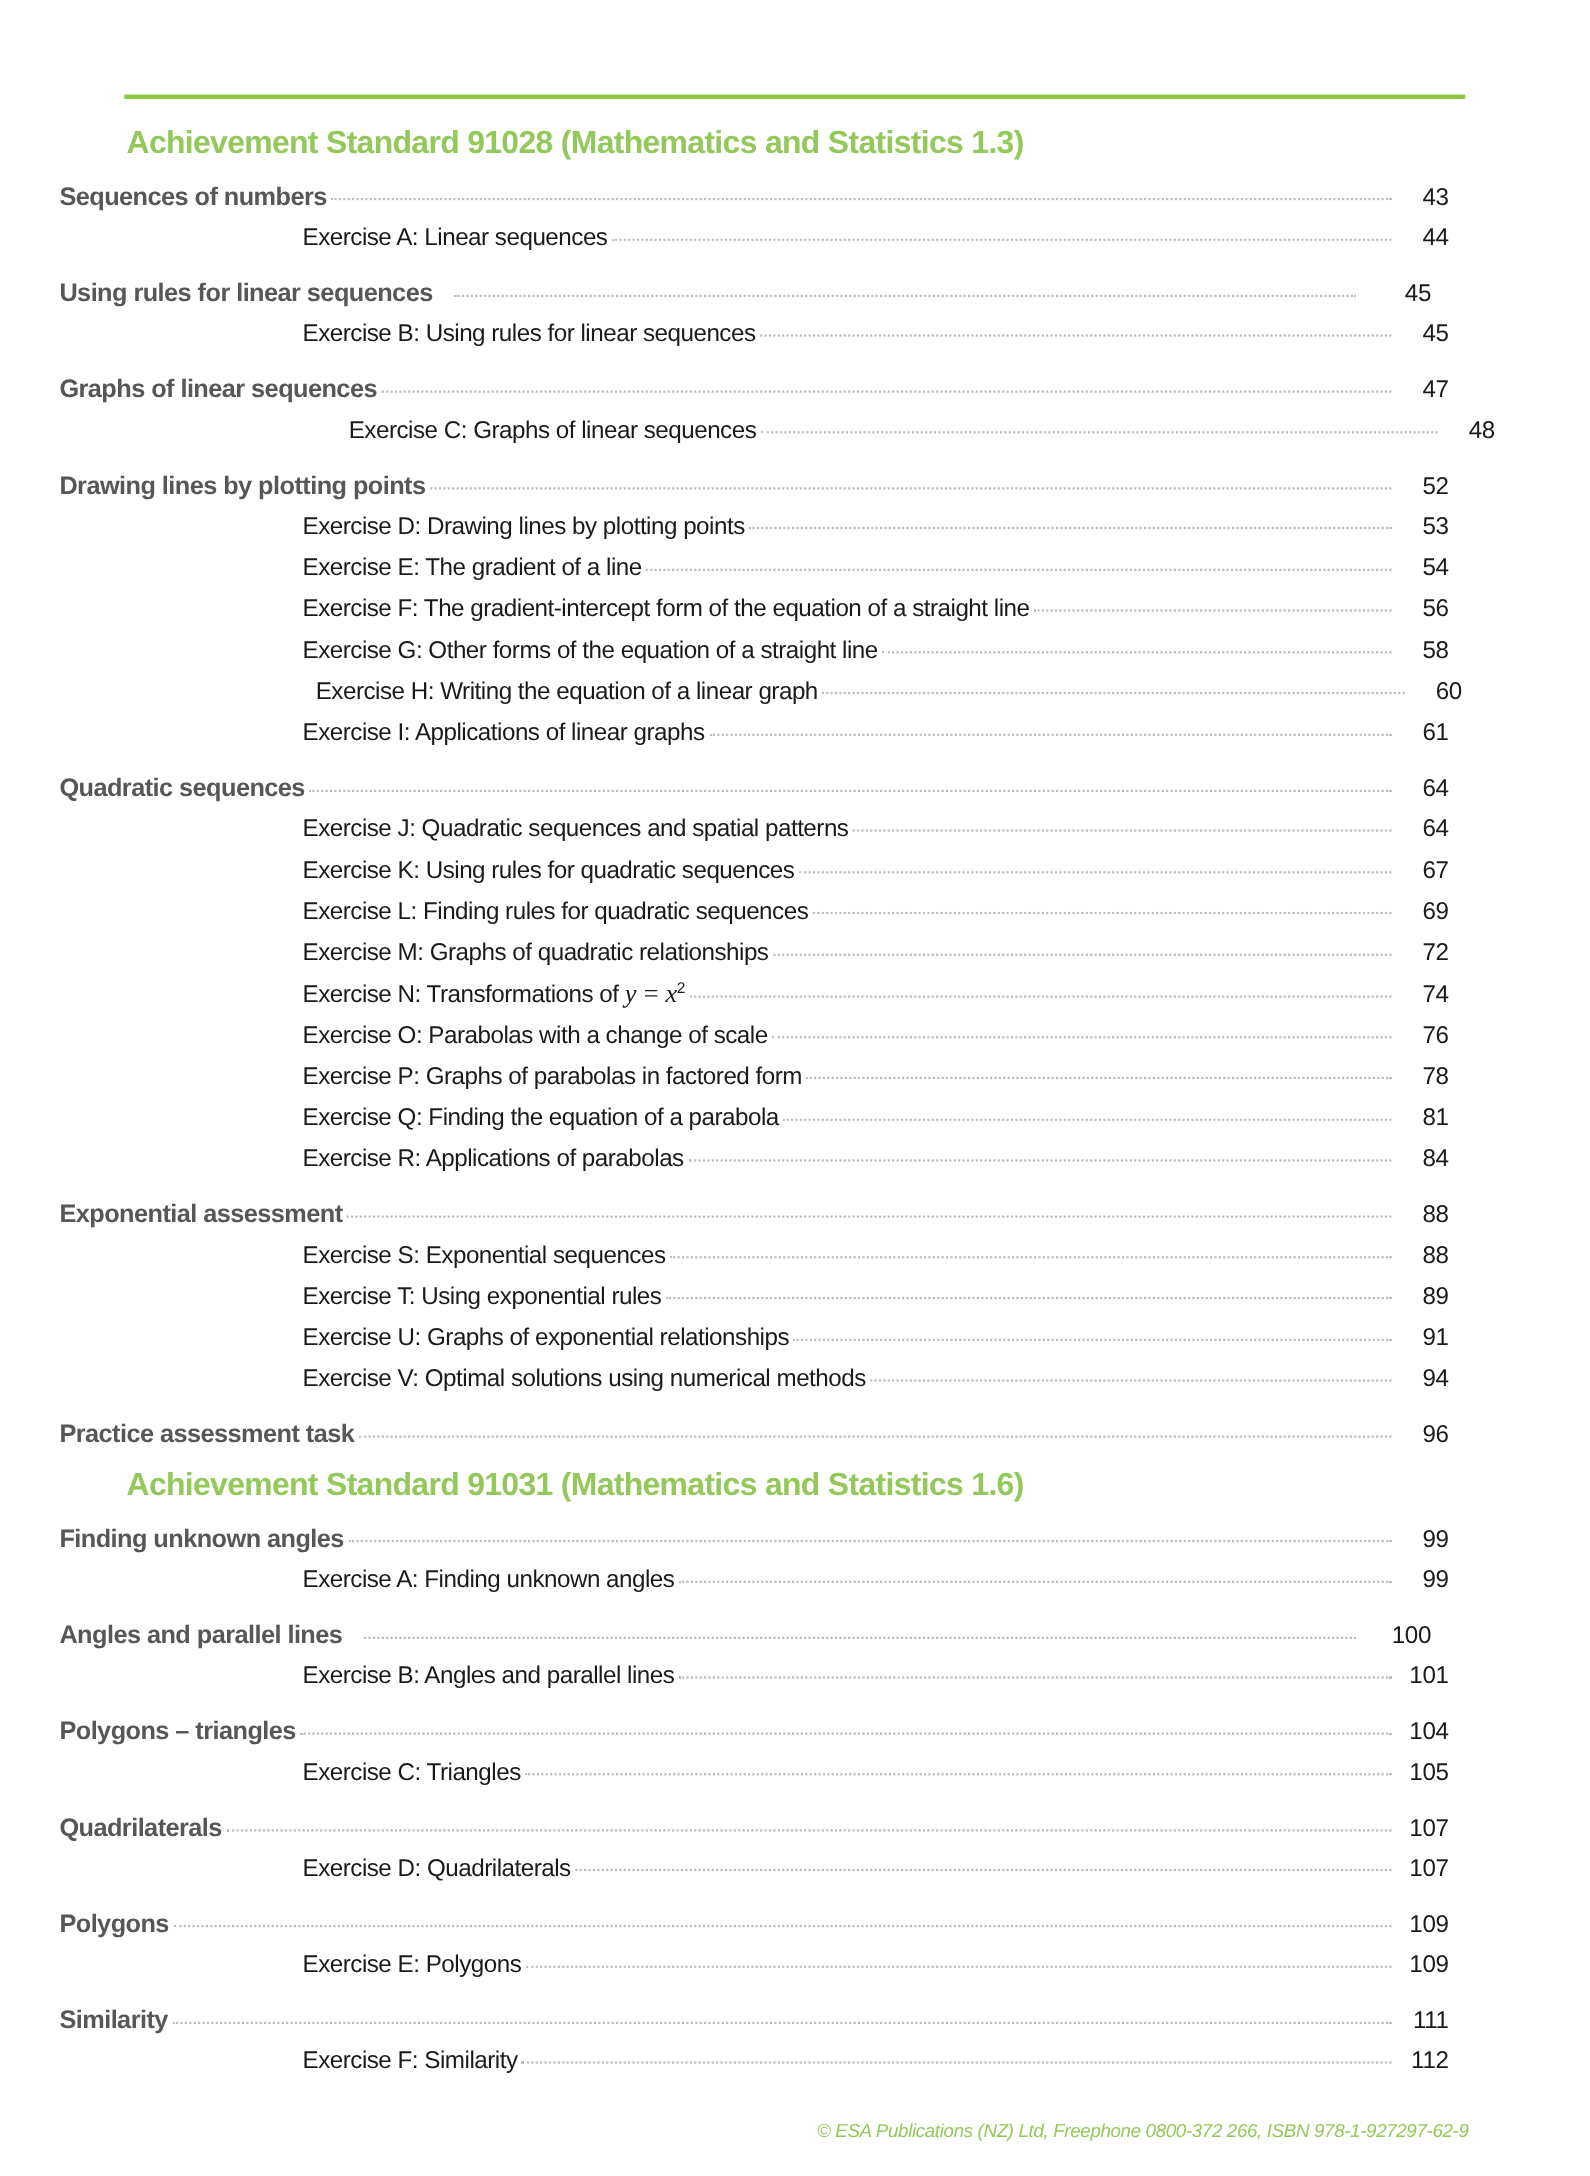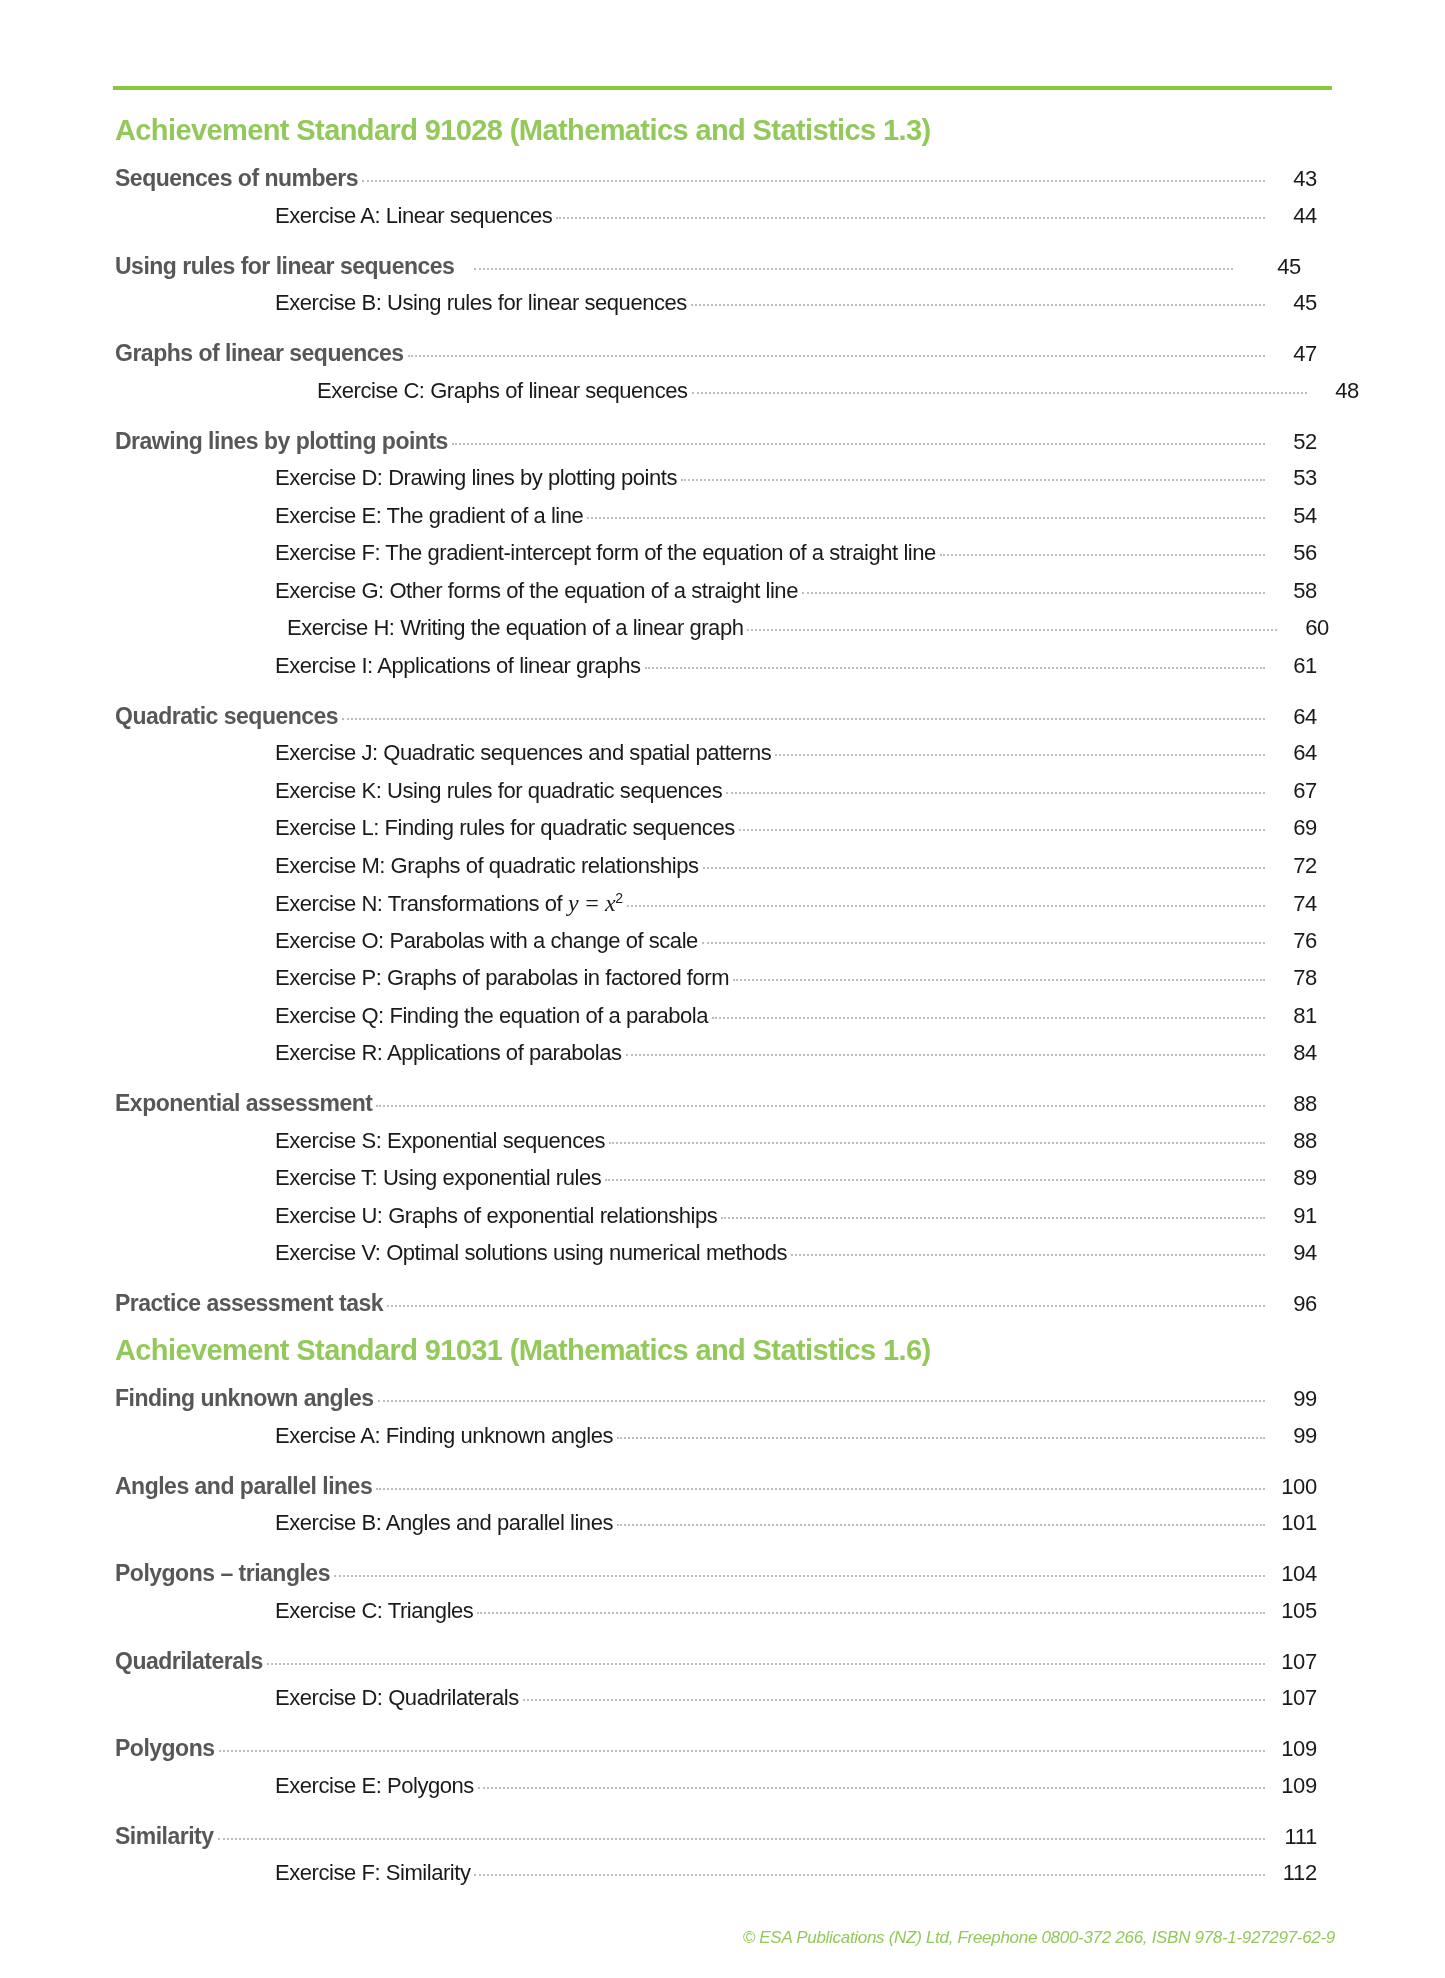--- a/index.html
+++ b/index.html
@@ -5,21 +5,21 @@
   html, body { margin: 0; padding: 0; background: #ffffff; }
   body { width: 1445px; height: 1978px; position: relative; overflow: hidden;
          font-family: "Liberation Sans", sans-serif; }
   .rule { position: absolute; left: 113px; top: 86px; width: 1219px; height: 4px; background: #8cc63f; }
   .std-heading { position: absolute; left: 115px; font-weight: bold; color: #93c85a;
                  font-size: 29px; letter-spacing: -0.6px; line-height: 40px; white-space: nowrap; }
   .toc-row { position: absolute; left: 0; width: 1445px; height: 36px; display: flex; align-items: baseline; }
   .toc-row .label { white-space: nowrap; }
   .toc-row .leader { flex: 1 1 auto; border-bottom: 2px dotted #bdbdbd; margin: 0 8px 0 4px; transform: translateY(-4px); min-width: 10px; }
   .toc-row .page { width: 44px; text-align: right; color: #1a1a1a; font-size: 22px; letter-spacing: -0.3px; }
-  .toc-row.section .label { padding-left: 115px; font-weight: bold; color: #575757; font-size: 23px; letter-spacing: -0.5px; }
+  .toc-row.section .label { padding-left: 54px; font-weight: bold; color: #575757; font-size: 23px; letter-spacing: -0.5px; }
   .toc-row.exercise .label { padding-left: 275px; color: #1a1a1a; font-size: 22px; letter-spacing: -0.45px; }
   .toc-row .spacer-right { width: 128px; flex: 0 0 128px; }
   .math { font-family: "Liberation Serif", serif; font-style: italic; font-size: 24px; }
   .footer { position: absolute; right: 110px; top: 1928px; color: #93c85a; font-style: italic;
             font-size: 17px; letter-spacing: -0.3px; white-space: nowrap; }
 </style>
 </head>
 <body>
 
 <div class="rule"></div>
@@ -206,21 +206,21 @@
       <span class="leader"></span>
       <span class="page">99</span>
       <span class="spacer-right"></span>
     </div>
     <div class="toc-row exercise" style="top: 1422.5px;">
       <span class="label">Exercise A: Finding unknown angles</span>
       <span class="leader"></span>
       <span class="page">99</span>
       <span class="spacer-right"></span>
     </div>
-    <div class="toc-row section" style="top: 1472.5px;">
+    <div class="toc-row section" style="top: 1472.5px; gap: 16px;">
       <span class="label">Angles and parallel lines</span>
       <span class="leader"></span>
       <span class="page">100</span>
       <span class="spacer-right"></span>
     </div>
     <div class="toc-row exercise" style="top: 1510px;">
       <span class="label">Exercise B: Angles and parallel lines</span>
       <span class="leader"></span>
       <span class="page">101</span>
       <span class="spacer-right"></span>

